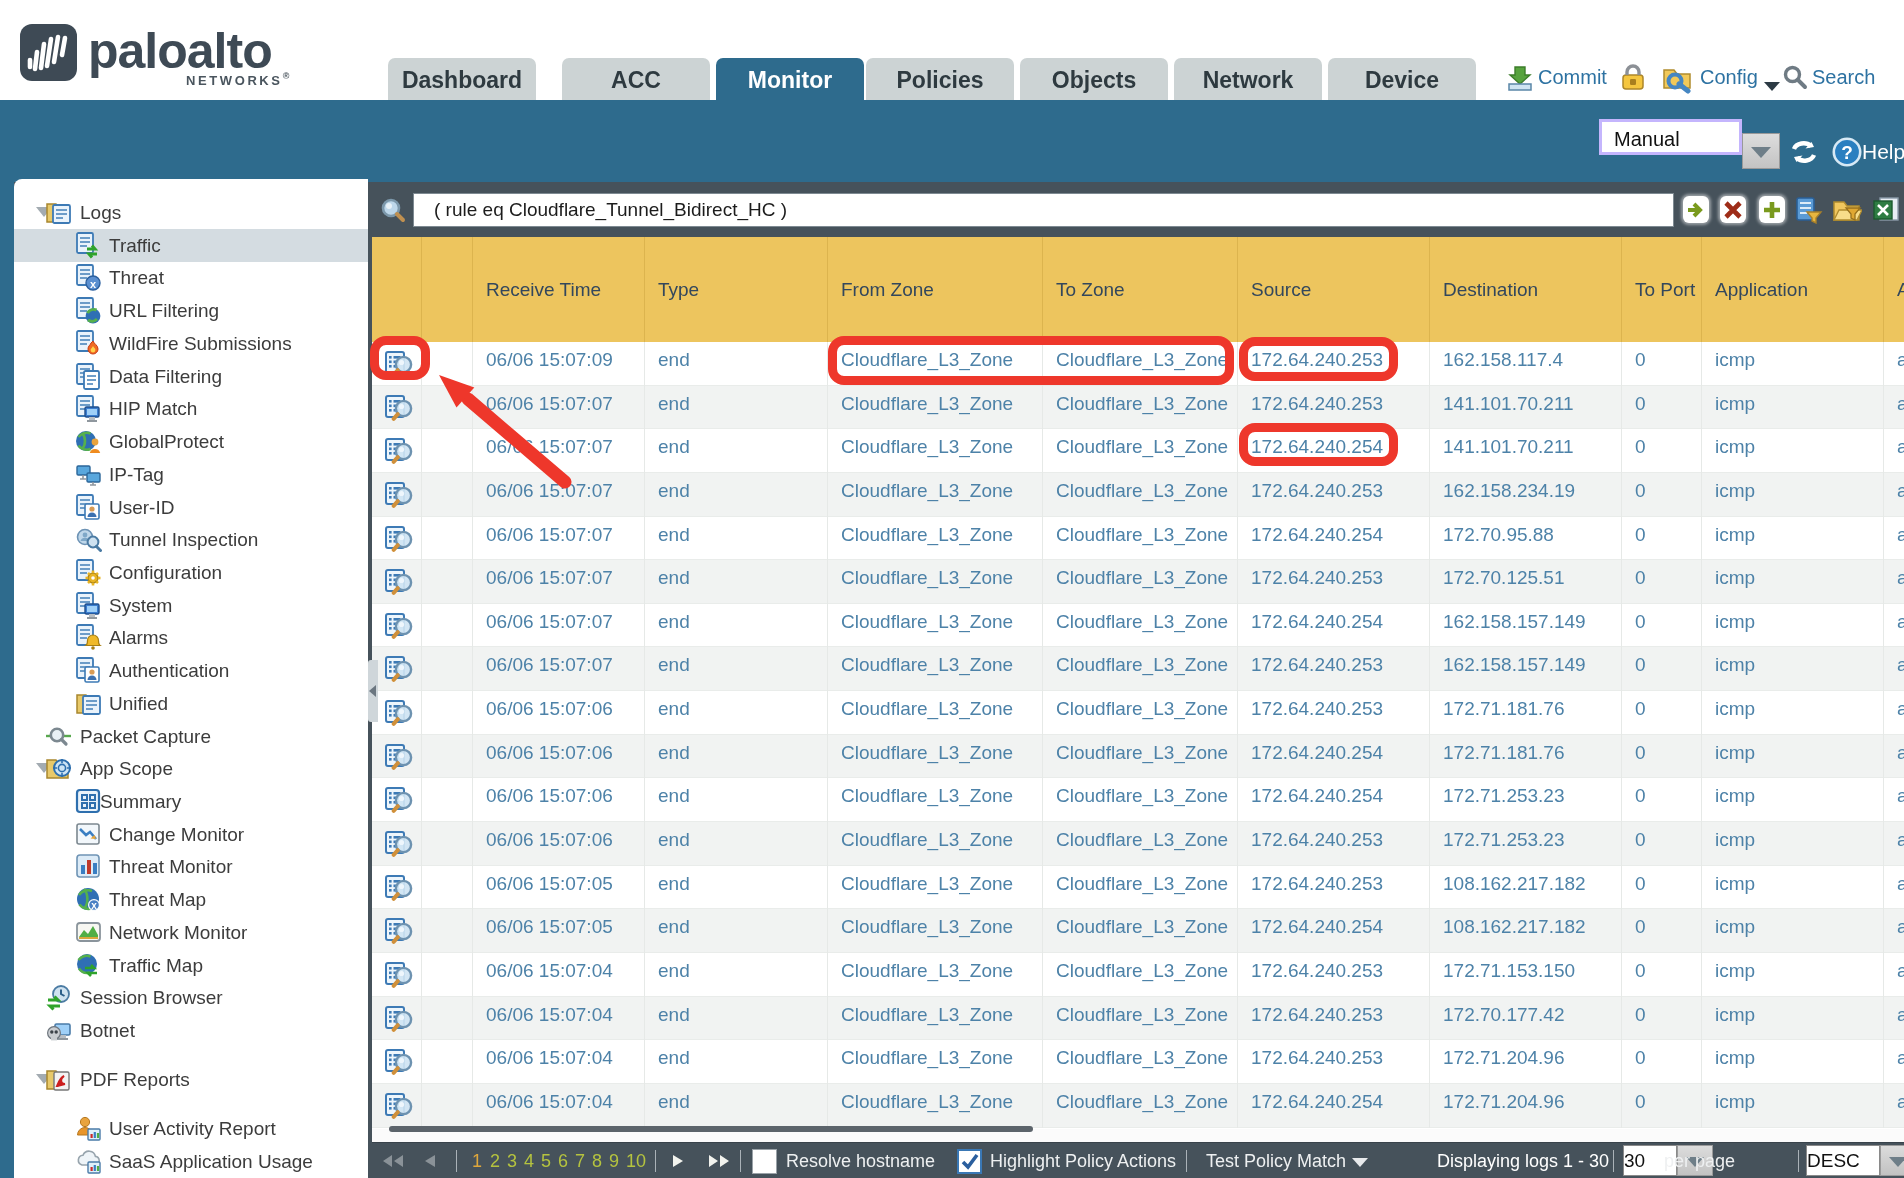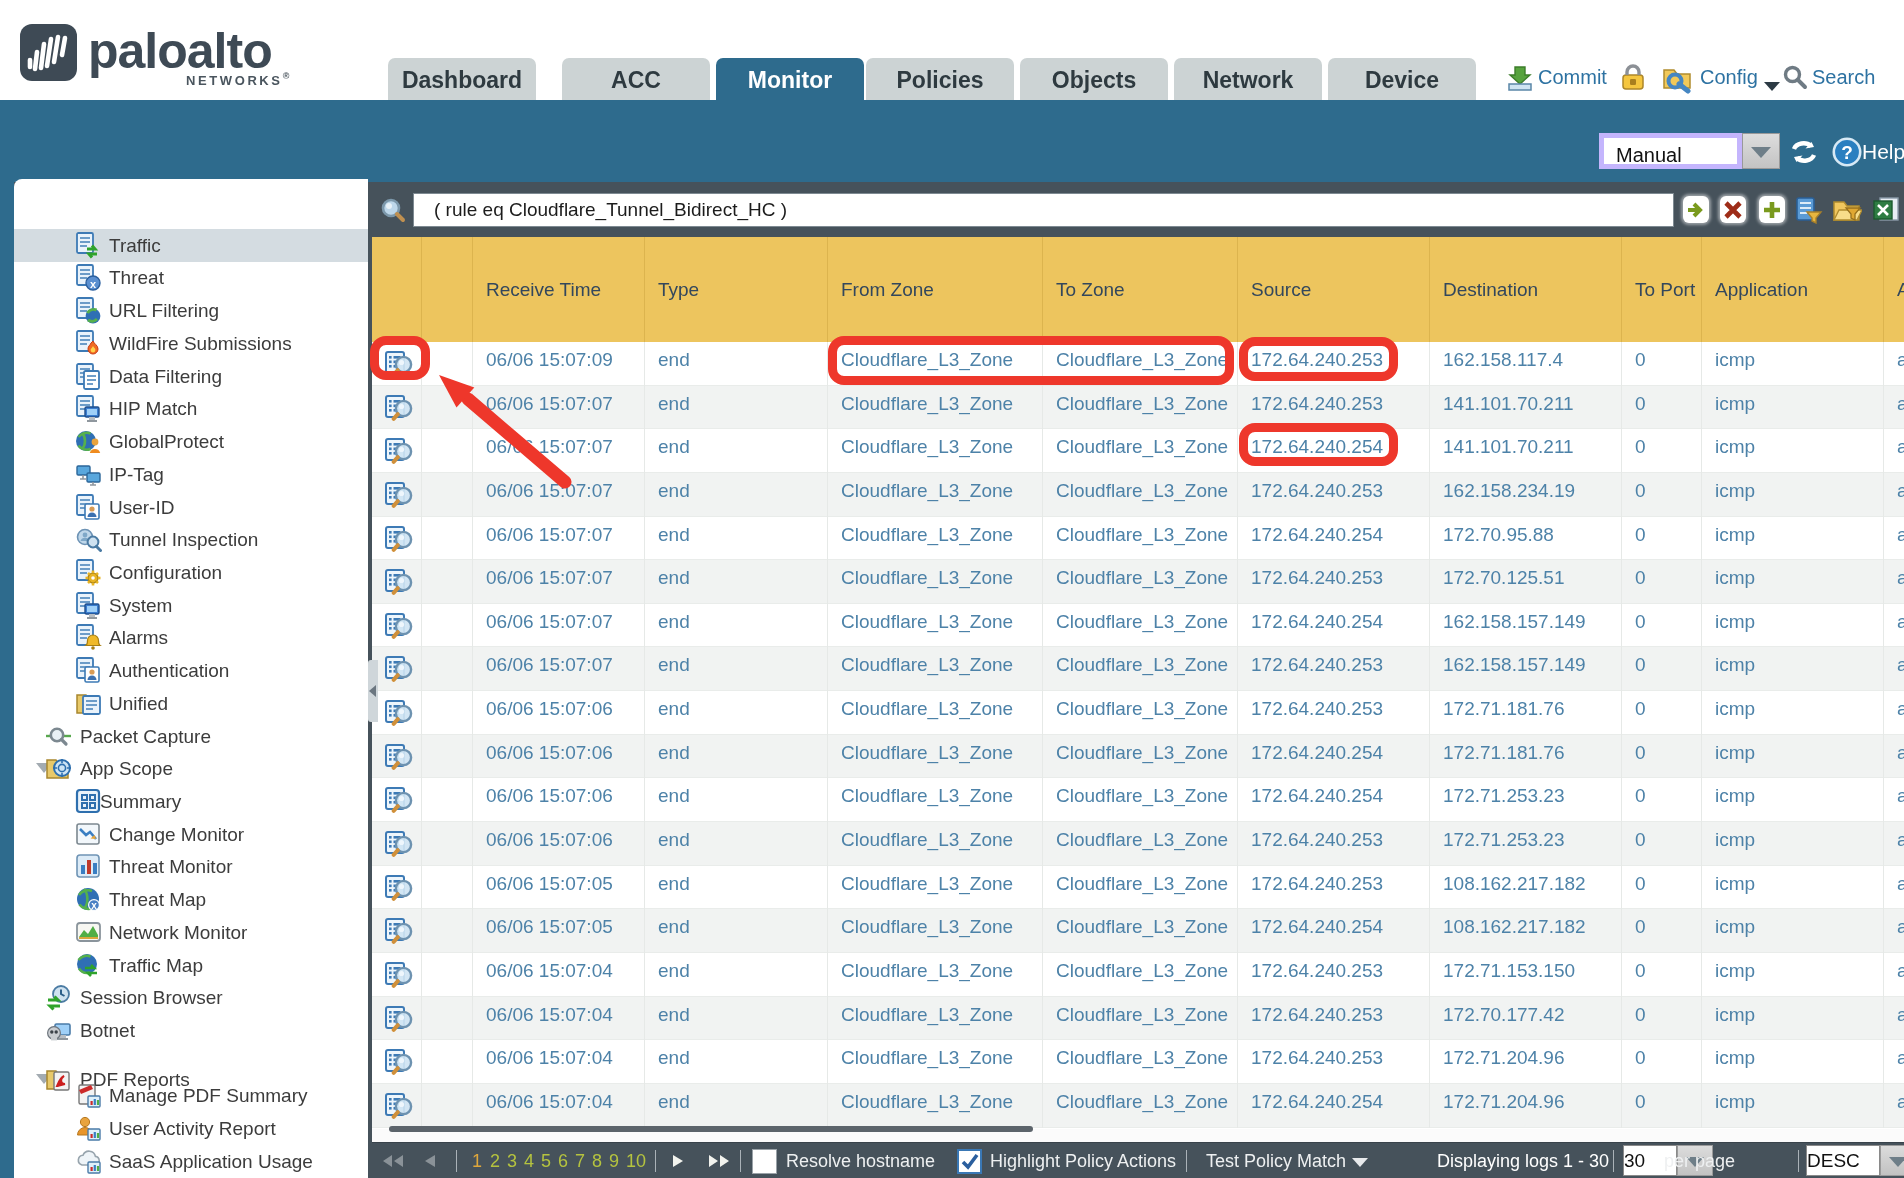--- a/index.html
+++ b/index.html
@@ -36,21 +36,21 @@
 #hthumb{left:17px;top:944px;width:644px;height:6px;background:#5c646b;border-radius:3px}
 
 #bbar{left:0;top:960px;width:1532px;height:36px;background:#46525b;border-top:1px solid #39434b;font-size:18px;color:#eef0f1}
 .sep{position:absolute;top:7px;width:1px;height:22px;background:#aab2b8}
 .pgnum{position:absolute;top:0;height:36px;line-height:36px;font-size:18px;color:#b5c33f}
 .wbox{position:absolute;background:#fff;border:1px solid #8a8a8a;height:31px;top:2px;font-size:19px;color:#111;line-height:29px;padding-left:0}
 .gbtn{position:absolute;height:31px;top:2px;width:36px;background:linear-gradient(#dcdcdc,#c2c2c2);border:1px solid #9a9a9a}
 .gbtn:after{content:"";position:absolute;left:8px;top:11px;border-left:9px solid transparent;border-right:9px solid transparent;border-top:10px solid #6e7e88}
 .btxt{position:absolute;top:0;height:36px;line-height:36px;white-space:nowrap}
 
-#manual{left:1599px;top:133px;width:143px;height:36px;background:#fff;border:5px solid #c4b5fd;font-size:20px;color:#111;line-height:34px;padding-left:12px}
+#manual{left:1599px;top:119px;width:143px;height:36px;background:#fff;border:3px solid #c4b5fd;font-size:20px;color:#111;line-height:34px;padding-left:12px}
 #manualbtn{left:1742px;top:133px;width:38px;height:36px;background:linear-gradient(#dddddd,#c3c3c3);border:1px solid #999}
 #manualbtn:after{content:"";position:absolute;left:8px;top:13px;border-left:10px solid transparent;border-right:10px solid transparent;border-top:11px solid #6e7e88}
 #helptxt{left:1862px;top:140px;font-size:21px;color:#fff}
 .red{position:absolute;border:9px solid #ee372b;border-radius:16px;z-index:9}
 #collapser{left:368px;top:660px;width:10px;height:62px;background:#cfd6da;border-radius:3px 0 0 3px;z-index:6}
 #collapser:after{content:"";position:absolute;left:1px;top:25px;border-top:6px solid transparent;border-bottom:6px solid transparent;border-right:7px solid #6b7680}
 </style></head><body>
 
 <div id="top" class="abs">
 <svg class="abs" style="left:20px;top:24px" width="57" height="57" viewBox="0 0 57 57">
@@ -105,20 +105,33 @@
 <path d="M24 16 a10 8 0 0 1 -17 3" fill="none" stroke="#fff" stroke-width="4.4"></path>
 <path d="M4 18 l8.5-1.5 -6 6.5 z" fill="#fff"></path>
 </svg>
 <svg class="abs" style="left:1832px;top:137px;z-index:6" width="30" height="30" viewBox="0 0 30 30">
 <circle cx="15" cy="15" r="13.2" fill="#2a7fc0" stroke="#d7e9f5" stroke-width="2.6"></circle>
 <text x="15" y="22" text-anchor="middle" font-size="19" font-weight="bold" fill="#fff" font-family="Liberation Sans">?</text>
 </svg>
 <div id="helptxt" class="abs">Help</div>
 <div id="lstrip" class="abs"></div>
 <div id="side" class="abs">
+<div class="ti " style="top:17.0px">
+<span class="tri"></span>
+<svg class="ticon" style="left:31px;top:3px" width="29" height="27" viewBox="0 0 29 27">
+<path d="M2 5 h9 l2.5 3 h9.5 v15 h-21 z" fill="#e8c96a" stroke="#a8862e" stroke-width="1.5"></path>
+<rect x="8" y="6" width="17" height="18" rx="1.5" fill="#eaf3fb" stroke="#3d7ab5" stroke-width="1.8"></rect>
+<g stroke="#4d86bc" stroke-width="1.6">
+          <line x1="11" y1="11" x2="22" y2="11"></line>
+          <line x1="11" y1="15" x2="22" y2="15"></line>
+          <line x1="11" y1="19" x2="18" y2="19"></line>
+        </g>
+      </svg>
+<span style="position:absolute;left:66px">Logs</span>
+    </div>
 <div class="ti sel" style="top:49.7px">
 <svg class="ticon" style="left:61px;top:3px" width="27" height="27" viewBox="0 0 27 27">
 <rect x="2" y="1" width="16" height="20" rx="1.5" fill="#eaf3fb" stroke="#3d7ab5" stroke-width="1.8"></rect>
 <g stroke="#4d86bc" stroke-width="1.6">
 <line x1="5" y1="6" x2="15" y2="6"></line>
           <line x1="5" y1="10" x2="15" y2="10"></line>
           <line x1="5" y1="14" x2="12" y2="14"></line>
 </g>
         <path d="M12 17 h8 l-3 -3.5 M22 22 h-8 l3 3.5" fill="none" stroke="#2fa32b" stroke-width="3"></path>
       </svg>
@@ -406,31 +419,20 @@
 <span style="position:absolute;left:66px">Botnet</span>
     </div>
 <div class="ti " style="top:884px">
 <span class="tri"></span>
 <svg class="ticon" style="left:31px;top:3px" width="29" height="27" viewBox="0 0 29 27">
 <path d="M2 5 h9 l2.5 3 h9.5 v15 h-21 z" fill="#e8c96a" stroke="#a8862e" stroke-width="1.5"></path>
 <rect x="9" y="6" width="15" height="18" rx="1.5" fill="#f3f3f3" stroke="#777" stroke-width="1.4"></rect>
 <path d="M12 20 c2 -5 4 -9 7 -10 c-4 3 -4 8 1 8 c-5 1 -7 2 -8 2z" fill="#cc1f1f" stroke="#cc1f1f" stroke-width="2"></path>
       </svg>
 <span style="position:absolute;left:66px">PDF Reports</span>
-    </div>
-<div class="ti " style="top:900.4px">
-<svg class="ticon" style="left:61px;top:3px" width="27" height="27" viewBox="0 0 27 27">
-<rect x="4" y="3" width="16" height="19" rx="1.5" fill="#f3f3f3" stroke="#777" stroke-width="1.4"></rect>
-<path d="M4 8 l12 -5 2 4 -12 5z" fill="#cc2a2a"></path>
-<rect x="13" y="14" width="12" height="11" rx="1" fill="#dff0fa" stroke="#4a7ba8" stroke-width="1.4"></rect>
-<rect x="15.5" y="19" width="2.2" height="4" fill="#cc2a2a"></rect>
-        <rect x="18.7" y="17" width="2.2" height="6" fill="#3a7ec2"></rect>
-        <rect x="21.9" y="18" width="2.2" height="5" fill="#4fae45"></rect>
-      </svg>
-<span style="position:absolute;left:95px">Manage PDF Summary</span>
     </div>
 <div class="ti " style="top:933.2px">
 <svg class="ticon" style="left:61px;top:3px" width="27" height="27" viewBox="0 0 27 27">
 <circle cx="10" cy="7" r="4.6" fill="#e8a33d" stroke="#b5771f" stroke-width="1"></circle>
 <path d="M2.5 20 a7.5 7.5 0 0 1 15 0z" fill="#e8952a" stroke="#b5771f" stroke-width="1"></path>
 <rect x="13" y="14" width="12" height="11" rx="1" fill="#dff0fa" stroke="#4a7ba8" stroke-width="1.4"></rect>
 <rect x="15.5" y="19" width="2.2" height="4" fill="#cc2a2a"></rect>
         <rect x="18.7" y="17" width="2.2" height="6" fill="#3a7ec2"></rect>
         <rect x="21.9" y="18" width="2.2" height="5" fill="#4fae45"></rect>
       </svg>

